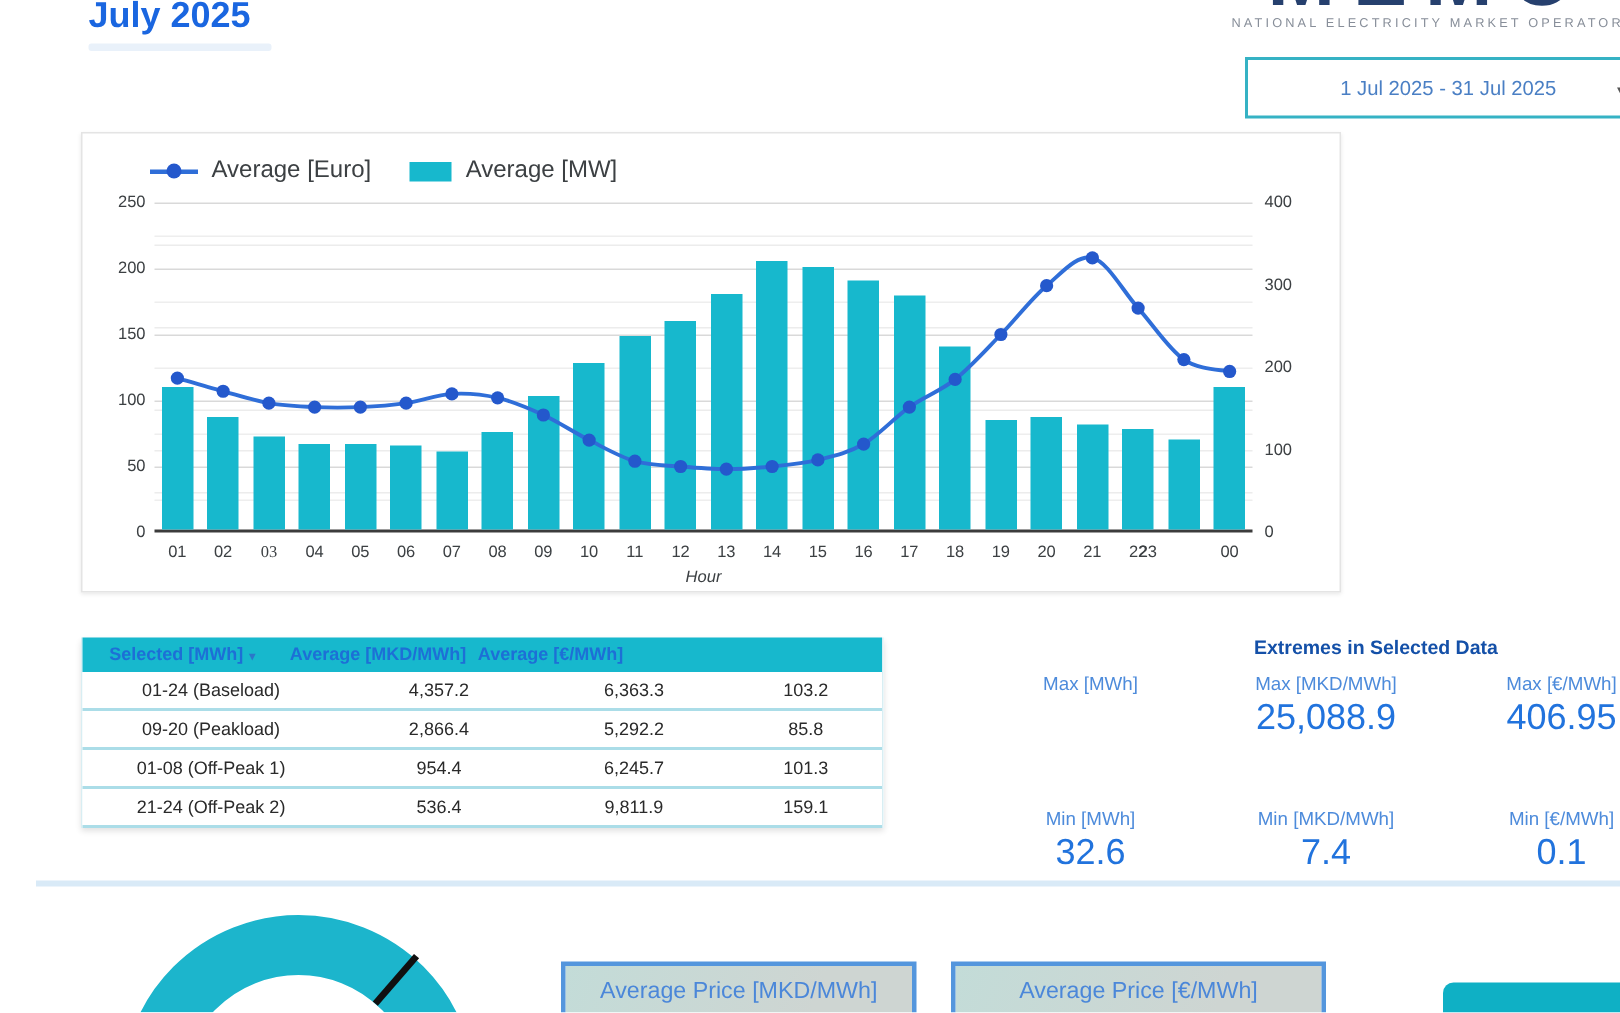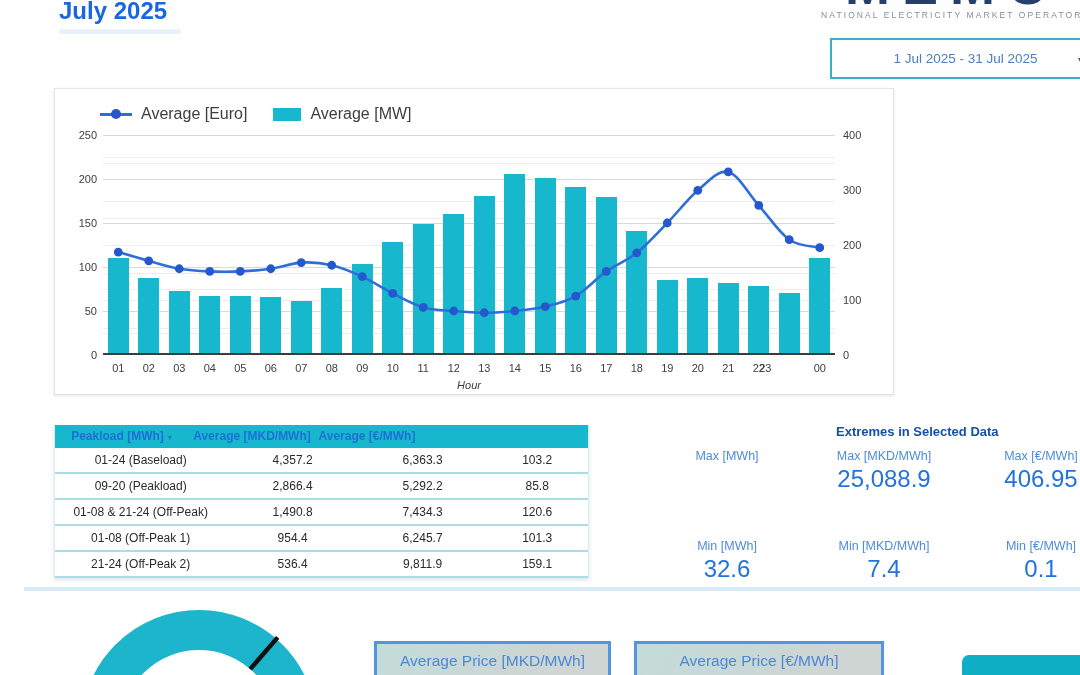--- a/index.html
+++ b/index.html
@@ -169,21 +169,21 @@
           <circle cx="594.75" cy="55.44" r="4.4" fill="#2458cc"></circle>
           <circle cx="625.25" cy="36.96000000000001" r="4.4" fill="#2458cc"></circle>
           <circle cx="655.75" cy="70.39999999999998" r="4.4" fill="#2458cc"></circle>
           <circle cx="686.25" cy="104.72" r="4.4" fill="#2458cc"></circle>
           <circle cx="716.75" cy="112.64" r="4.4" fill="#2458cc"></circle>
         </svg>
       </div>
     <div class="ax ax-x" id="axX">
         <span style="left: 0px; width: 30.5px;">01</span>
         <span style="left: 30.5px; width: 30.5px;">02</span>
-        <span style="left: 61px; width: 30.5px;">03</span>
+        <span style="left: 61px; width: 30.5px; font-family: Liberation Serif, serif;">03</span>
         <span style="left: 91.5px; width: 30.5px;">04</span>
         <span style="left: 122px; width: 30.5px;">05</span>
         <span style="left: 152.5px; width: 30.5px;">06</span>
         <span style="left: 183px; width: 30.5px;">07</span>
         <span style="left: 213.5px; width: 30.5px;">08</span>
         <span style="left: 244px; width: 30.5px;">09</span>
         <span style="left: 274.5px; width: 30.5px;">10</span>
         <span style="left: 305px; width: 30.5px;">11</span>
         <span style="left: 335.5px; width: 30.5px;">12</span>
         <span style="left: 366px; width: 30.5px;">13</span>
@@ -197,44 +197,38 @@
         <span style="left: 610px; width: 30.5px;">21</span>
         <span style="left: 640.5px; width: 30.5px;">22</span>
         <span style="left: 647px; width: 30.5px;">23</span>
         <span style="left: 701.5px; width: 30.5px;">00</span>
       </div>
     <div class="x-title">Hour</div>
   </div>
 
   <div class="tbl">
     <div class="thead">
-      <div class="th c1"><span>Peakload [MWh]</span><span class="sort">▾</span></div>
+      <div class="th c1"><span>Selected [MWh]</span><span class="sort">▾</span></div>
       <div class="th c2"><span>Average [MKD/MWh]</span></div>
       <div class="th c3"><span>Average [€/MWh]</span></div>
     </div>
     <div id="tbody">
         <div class="trow">
           <div class="td c0">01-24 (Baseload)</div>
           <div class="td c1">4,357.2</div>
           <div class="td c2">6,363.3</div>
           <div class="td c3">103.2</div>
         </div>
         <div class="trow">
           <div class="td c0">09-20 (Peakload)</div>
           <div class="td c1">2,866.4</div>
           <div class="td c2">5,292.2</div>
           <div class="td c3">85.8</div>
         </div>
         <div class="trow">
-          <div class="td c0">01-08 &amp; 21-24 (Off-Peak)</div>
-          <div class="td c1">1,490.8</div>
-          <div class="td c2">7,434.3</div>
-          <div class="td c3">120.6</div>
-        </div>
-        <div class="trow">
           <div class="td c0">01-08 (Off-Peak 1)</div>
           <div class="td c1">954.4</div>
           <div class="td c2">6,245.7</div>
           <div class="td c3">101.3</div>
         </div>
         <div class="trow">
           <div class="td c0">21-24 (Off-Peak 2)</div>
           <div class="td c1">536.4</div>
           <div class="td c2">9,811.9</div>
           <div class="td c3">159.1</div>

